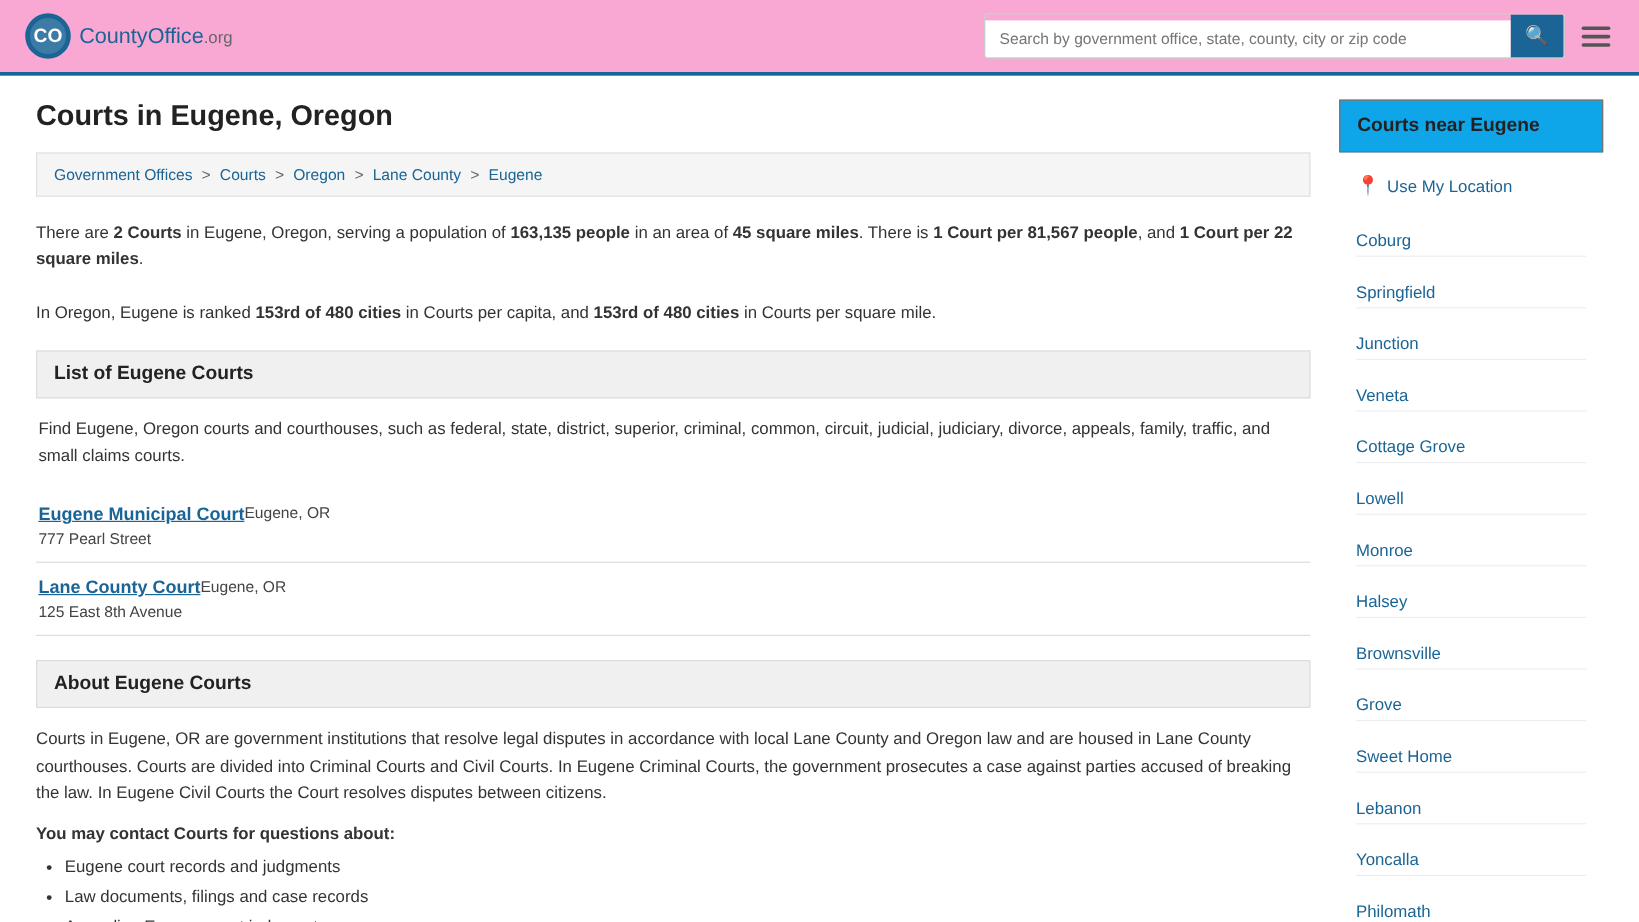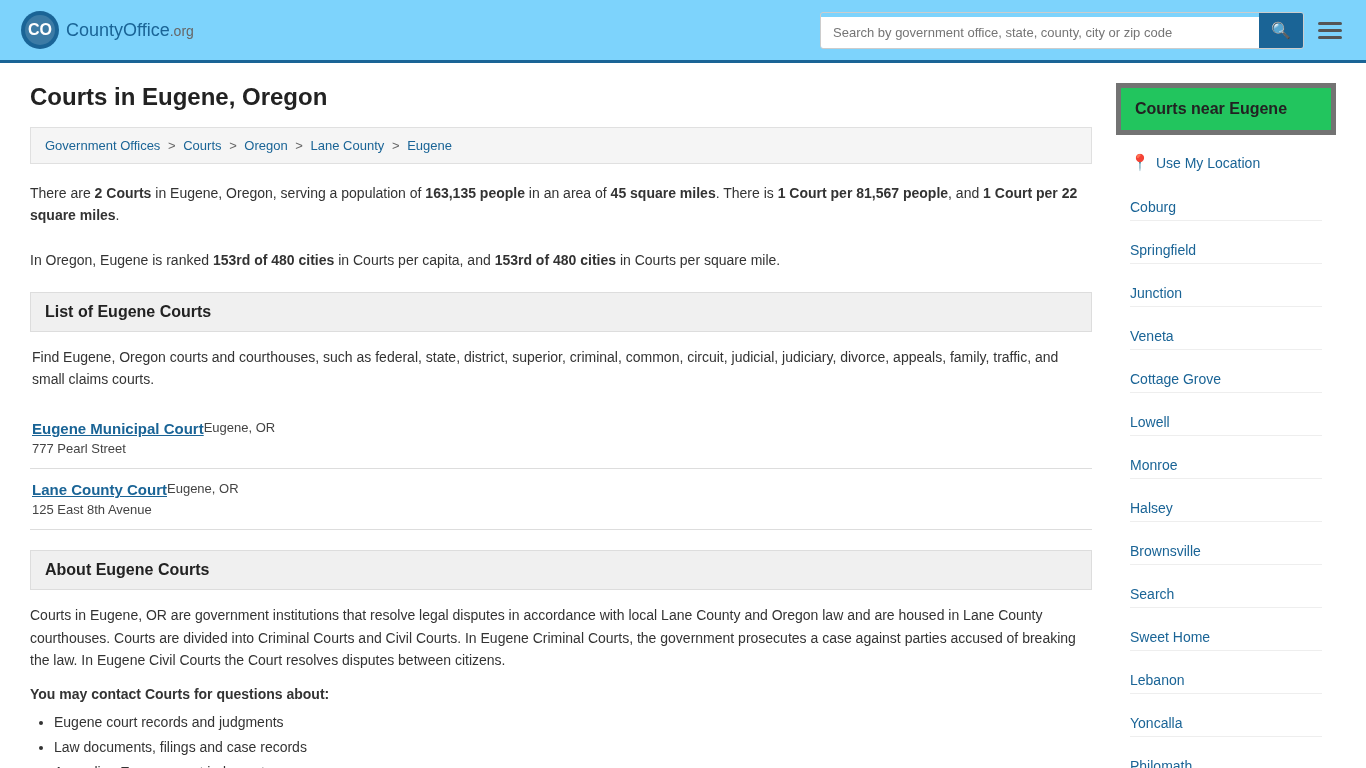--- a/index.html
+++ b/index.html
@@ -1,20 +1,20 @@
 <!DOCTYPE html>
 <html><head>
   <meta charset="utf-8">
   <style>
     * { margin: 0; padding: 0; box-sizing: border-box; }
     body { font-family: Arial, sans-serif; font-size: 14px; color: #333; background: #fff; }
 
     
     .header {
-      background: #7dd3fc;
+      background: #f9a8d4;
       border-bottom: 3px solid #1a6496;
       padding: 10px 20px;
       display: flex;
       align-items: center;
       justify-content: space-between;
     }
     .logo-area {
       display: flex;
       align-items: center;
       gap: 6px;
@@ -178,22 +178,22 @@
     }
     .contact-list {
       list-style: disc;
       margin-left: 24px;
       font-size: 14px;
       line-height: 1.8;
     }
 
     
     .sidebar-title {
-      background: #22c55e;
-      border: 5px solid #737373;
+      background: #0ea5e9;
+      border: 1px solid #737373;
       padding: 12px 14px;
       font-size: 16px;
       font-weight: bold;
       color: #222;
       margin-bottom: 12px;
     }
     .sidebar-location {
       display: flex;
       align-items: center;
       gap: 6px;
@@ -322,21 +322,21 @@
     <ul class="sidebar-links">
       <li><a href="#">Coburg</a></li>
       <li><a href="#">Springfield</a></li>
       <li><a href="#">Junction</a></li>
       <li><a href="#">Veneta</a></li>
       <li><a href="#">Cottage Grove</a></li>
       <li><a href="#">Lowell</a></li>
       <li><a href="#">Monroe</a></li>
       <li><a href="#">Halsey</a></li>
       <li><a href="#">Brownsville</a></li>
-      <li><a href="#">Search</a></li>
+      <li><a href="#">Grove</a></li>
       <li><a href="#">Sweet Home</a></li>
       <li><a href="#">Lebanon</a></li>
       <li><a href="#">Yoncalla</a></li>
       <li><a href="#">Philomath</a></li>
       <li><a href="#">Corvallis</a></li>
     </ul>
   </div>
 </div>
 
 </body></html>

